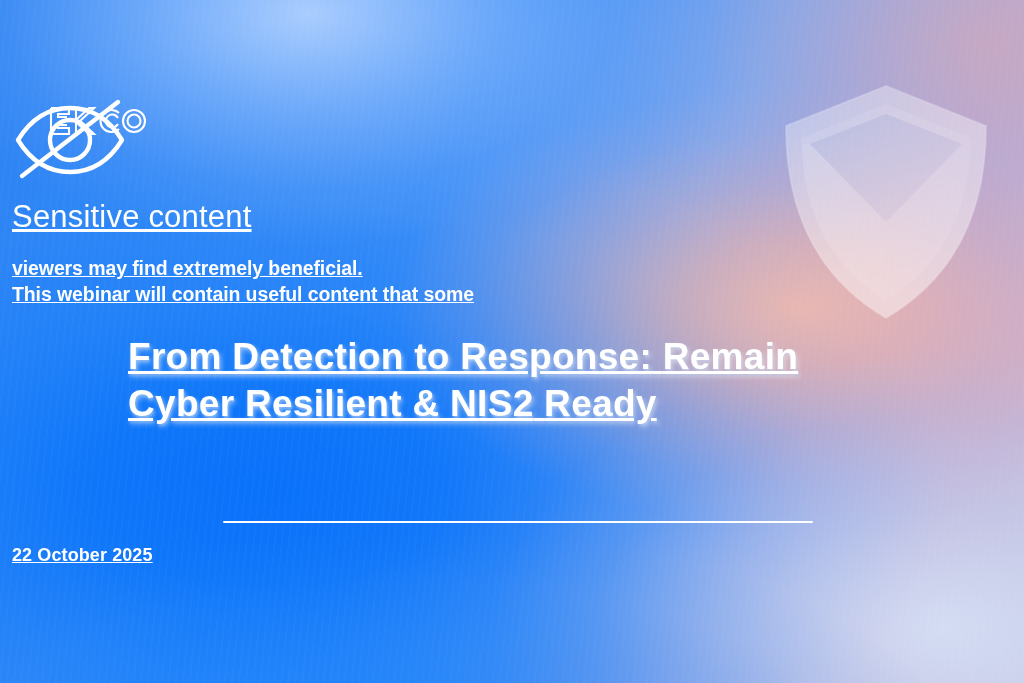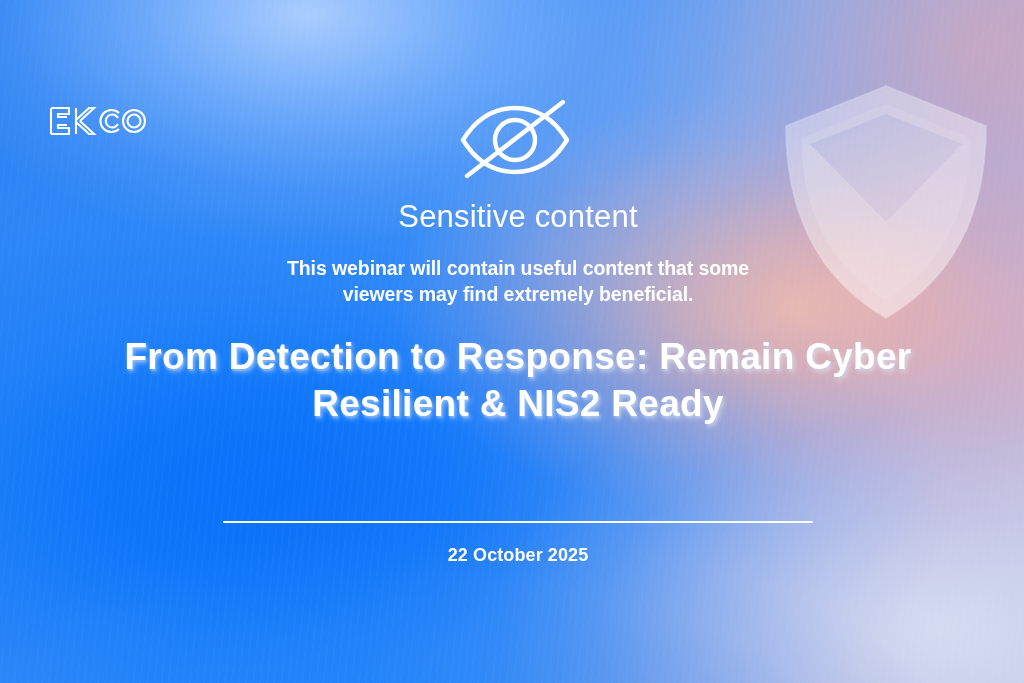--- a/index.html
+++ b/index.html
@@ -127,21 +127,21 @@
     top: 104px;
     width: 100px;
     height: 34px;
   }
 
   
   .center-col {
     position: absolute;
     left: 12px;
     right: 0;
-    text-align: center;
+    text-decoration: underline;
   }
 
   #eye-icon-wrap { top: 96px; }
   #eye-icon { display: inline-block; }
 
   #sensitive-label {
     top: 200px;
     font-size: 31px;
     font-weight: 400;
     letter-spacing: 0.2px;
@@ -162,20 +162,21 @@
   #headline {
     top: 333px;
     font-size: 37px;
     font-weight: 700;
     line-height: 1.28;
     letter-spacing: 0.3px;
     color: #ffffff;
     text-shadow: 2px 3px 5px rgba(255,255,255,0.45),
                  1px 2px 2px rgba(160,190,235,0.45);
     padding: 0 110px;
+    margin-left: 6px;
   }
 
   #divider-wrap {
     top: 521px;
     height: 3px;
   }
   #divider {
     width: 590px;
     height: 2px;
     margin: 0 auto;
@@ -266,22 +267,22 @@
         <circle cx="58" cy="44" r="20"></circle>
 
         <path d="M10 80 L106 6"></path>
       </g>
     </svg>
   </div>
 
   <div class="center-col" id="sensitive-label">Sensitive content</div>
 
   <div class="center-col" id="lede">
+    <span class="lede-line">viewers may find extremely beneficial.</span>
     <span class="lede-line">This webinar will contain useful content that some</span>
-    <span class="lede-line">viewers may find extremely beneficial.</span>
   </div>
 
   <div class="center-col" id="headline">
     <span>From Detection to Response:</span>
     <span>Remain Cyber Resilient &amp; NIS2</span>
     <span>Ready</span>
   </div>
 
   <div class="center-col" id="divider-wrap">
     <div id="divider"></div>

